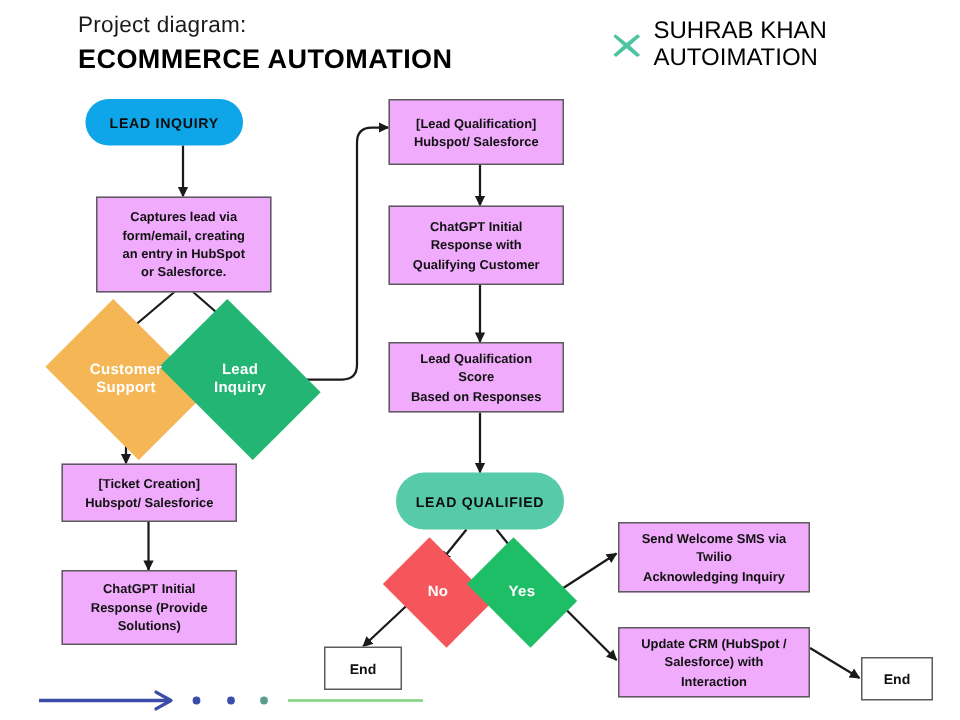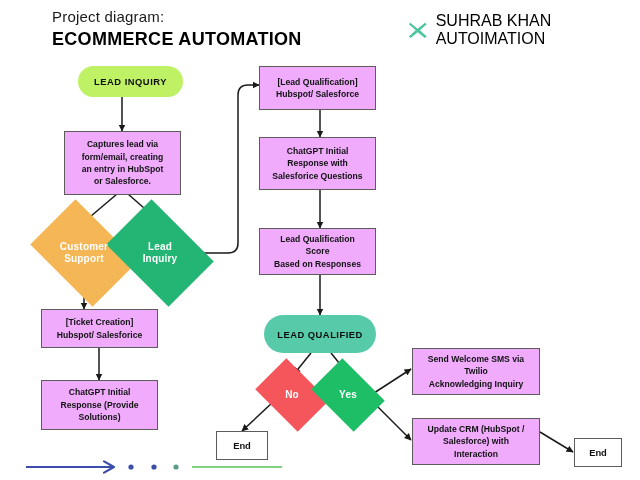--- a/index.html
+++ b/index.html
@@ -183,21 +183,21 @@
       <path d="M 273 402 L 242 431"></path>
 
       <path d="M 374 393 L 411 369"></path>
 
       <path d="M 374 403 L 411 440"></path>
 
       <path d="M 540 432 L 573 452"></path>
     </g>
   </svg>
 
-  <div class="node pill" style="left:78px; top:66px; width:105px; height:31px; background:#bef264;">LEAD INQUIRY</div>
+  <div class="node pill" style="left:57px; top:66px; width:105px; height:31px; background:#0ea5e9;">LEAD INQUIRY</div>
 
   <div class="node box" style="left:64px; top:131px; width:117px; height:64px;">
     <span>
       <span>Captures lead via</span><br>
       <span>form/email, creating</span><br>
       <span>an entry in HubSpot</span><br>
       <span>or Salesforce.</span>
     </span>
   </div>
 
@@ -236,21 +236,21 @@
     <span>
       <span>[Lead Qualification]</span><br>
       <span>Hubspot/ Salesforce</span>
     </span>
   </div>
 
   <div class="node box" style="left:259px; top:137px; width:117px; height:53px;">
     <span>
       <span>ChatGPT Initial</span><br>
       <span>Response with</span><br>
-      <span>Salesforice Questions</span>
+      <span>Qualifying Customer</span>
     </span>
   </div>
 
   <div class="node box" style="left:259px; top:228px; width:117px; height:47px;">
     <span>
       <span>Lead Qualification</span><br>
       <span>Score</span><br>
       <span>Based on Responses</span>
     </span>
   </div>

